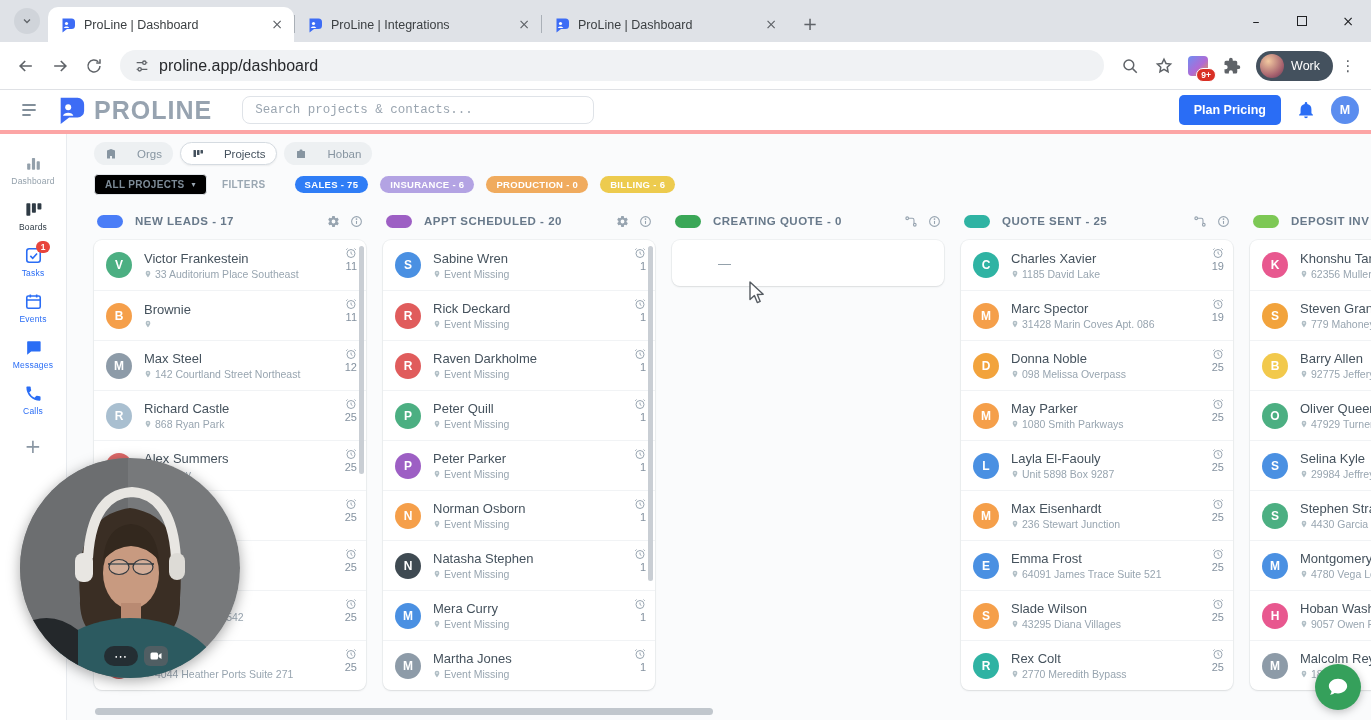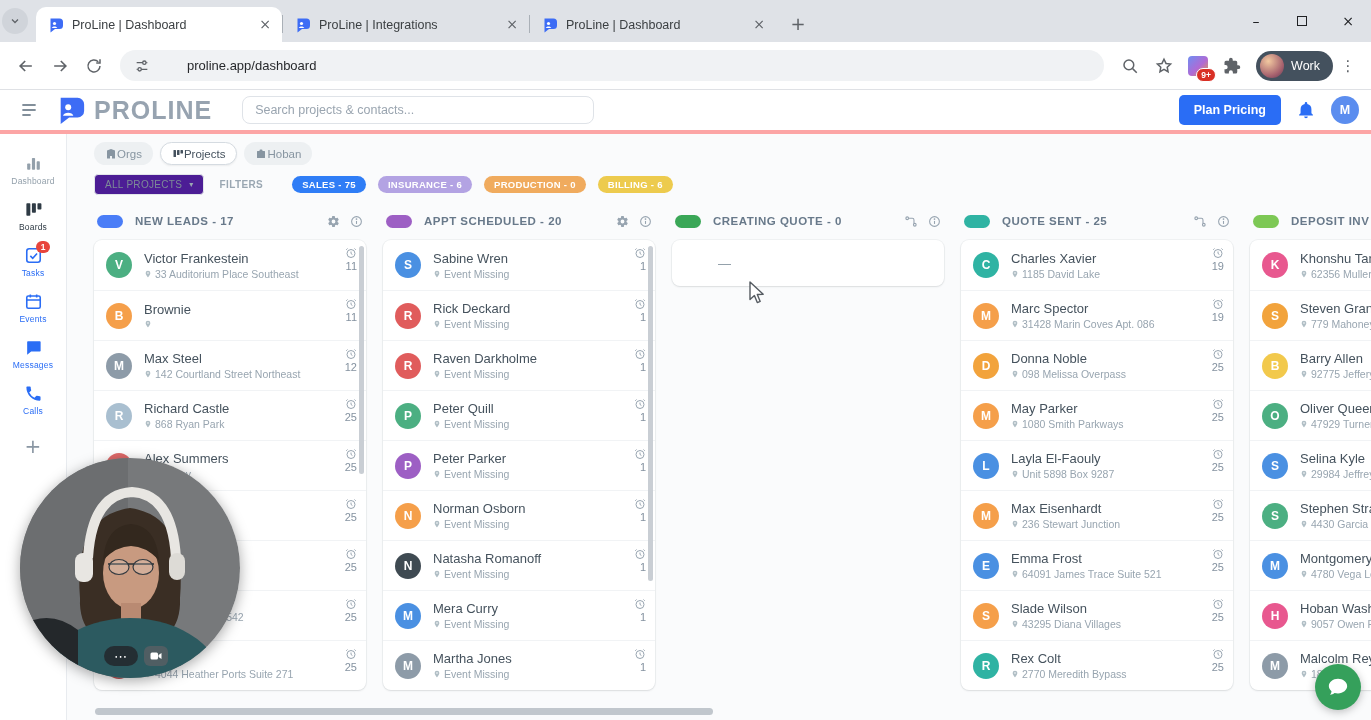--- a/index.html
+++ b/index.html
@@ -1,76 +1,76 @@
 <!DOCTYPE html>
 <html><head>
 <meta charset="utf-8">
 <style>
   * { margin:0; padding:0; box-sizing:border-box; }
   html,body { width:1371px; height:720px; overflow:hidden;
     font-family:"Liberation Sans", sans-serif; background:#fff; position:relative; }
   .glyph { font-family:"DejaVu Sans", sans-serif; }
 
   
-  .tabstrip { height:42px; background:#dfe2e7; display:flex; align-items:flex-end; padding-left:0; position:relative; }
+  .tabstrip { height:42px; background:#dfe2e7; display:flex; align-items:flex-end; padding-left:12px; position:relative; }
   .tab-search { width:26px; height:26px; border-radius:50%; background:#d0d4da; display:flex; align-items:center; justify-content:center; margin:0 8px 8px 2px; }
   .tab { width:246px; height:35px; display:flex; align-items:center; gap:8px; padding:0 8px 0 12px; border-radius:10px 10px 0 0; }
   .tab.active { background:#fff; }
   .tab-divider { width:1px; height:18px; background:#aab0b7; margin-bottom:9px; }
   .favicon { width:16px; height:16px; flex:none; display:flex; }
   .tab-title { flex:1; font-size:12.5px; color:#3c4043; white-space:nowrap; overflow:hidden; }
   .tab-close { width:18px; height:18px; border-radius:50%; text-align:center; line-height:17px; font-size:14px; color:#5f6368; flex:none; }
   .newtab { width:28px; height:28px; margin:0 0 5px 8px; border-radius:50%; font-size:18px; color:#5f6368; display:flex; align-items:center; justify-content:center; }
   .win-controls { position:absolute; right:0; top:0; height:42px; display:flex; }
   .win-btn { width:46px; height:100%; display:flex; align-items:center; justify-content:center; font-size:14px; color:#202124; }
   .win-box { width:10px; height:10px; border:1.5px solid #202124; display:inline-block; }
 
   .toolbar { height:48px; background:#fff; border-bottom:1px solid #dfe1e5; display:flex; align-items:center; padding:0 10px; gap:2px; }
   .nav-ic { width:32px; height:32px; border-radius:50%; display:flex; align-items:center; justify-content:center; flex:none; }
   .omnibox { flex:1; height:31px; background:#f0f2f4; border-radius:16px; display:flex; align-items:center; gap:9px; padding:0 14px; margin:0 8px; }
-  .url { font-size:13px; color:#27292c;margin-left:28px; }
+  .url { font-size:16px; color:#27292c; }
   .ext-wrap { position:relative; width:32px; height:32px; display:flex; align-items:center; justify-content:center; }
   .ext-icon { width:20px; height:20px; border-radius:4px; background:linear-gradient(135deg,#6f8ef2,#b06ad4 55%,#e9a23b); }
   .ext-badge { position:absolute; right:-2px; bottom:0; background:#d93025; color:#fff; font-size:8.5px; font-weight:bold; border-radius:7px; padding:1px 4px; border:1px solid #fff; }
   .profile-chip { height:30px; border-radius:15px; background:#44515e; display:flex; align-items:center; gap:7px; padding:3px 13px 3px 4px; margin-left:6px; }
   .profile-avatar { width:24px; height:24px; border-radius:50%; background:radial-gradient(circle at 35% 30%, #f2c9a0, #a5606d 65%, #5d3a54); }
   .profile-label { color:#fff; font-size:12.5px; }
   .kebab { width:26px; height:32px; display:flex; align-items:center; justify-content:center; color:#5f6368; font-size:15px; }
 
   
   .app { position:absolute; top:90px; left:0; right:0; bottom:0; background:#fff; }
   .app-top { height:44px; background:#fff; border-bottom:4px solid #fca5a5; display:flex; align-items:center; padding:0 12px; gap:10px; }
   .hamburger { width:34px; height:34px; display:flex; align-items:center; justify-content:center; }
   .logo { display:flex; align-items:center; gap:8px; }
   .logo-text { font-size:25px; font-weight:600; color:#97a3b0; letter-spacing:1px; }
-  .app-search { width:352px; height:28px; border:1px solid #dfe3e8; border-radius:8px; padding:0 12px; font-size:12.5px; color:#a16207; margin-left:20px; outline:none; font-family:Liberation Sans, sans-serif; }
+  .app-search { width:352px; height:28px; border:1px solid #dfe3e8; border-radius:8px; padding:0 12px; font-size:12.5px; color:#a16207; margin-left:20px; outline:none; font-family:Liberation Mono, monospace; }
   .app-search::placeholder { color:#9aa5b0; }
   .top-spacer { flex:1; }
   .plan-btn { background:#2a6df5; color:#fff; border:none; font-size:12.5px; font-weight:600; padding:8px 15px; border-radius:5px; font-family:inherit; }
   .bell { width:30px; height:30px; display:flex; align-items:center; justify-content:center; }
   .user-avatar { width:28px; height:28px; border-radius:50%; background:#5b8def; color:#fff; font-size:12.5px; font-weight:bold; display:flex; align-items:center; justify-content:center; }
 
   .app-body { display:flex; height:calc(100% - 44px); }
   .sidebar { width:67px; background:#fff; border-right:1px solid #e8ebef; display:flex; flex-direction:column; align-items:center; padding-top:20px; gap:14px; flex:none; }
   .side-item { width:100%; display:flex; flex-direction:column; align-items:center; gap:3px; position:relative; color:#2a6df5; }
   .side-item.active { color:#2f3b45; }
   .side-item.muted { color:#93a0ab; }
   .side-icon { width:19px; height:19px; display:flex; }
   .side-label { font-size:8.5px; letter-spacing:.2px; }
   .side-badge { position:absolute; top:-5px; right:16px; background:#e8453c; color:#fff; font-size:8.5px; font-weight:bold; border-radius:8px; padding:1px 4.5px; }
   .side-plus { color:#8a97a3; font-size:20px; margin-top:4px; }
 
   .main { flex:1; background:#fafbfc; padding:8px 0 0 27px; overflow:hidden; position:relative; }
   .view-tabs { display:flex; gap:7px; margin-bottom:9px; }
-  .chip { height:23px; border-radius:12px; background:#edf0f2; color:#8795a1; font-size:11.5px; display:flex; align-items:center; gap:0; padding:0 11px; }
+  .chip { height:23px; border-radius:12px; background:#edf0f2; color:#8795a1; font-size:11.5px; display:flex; align-items:center; gap:20px; padding:0 11px; }
   .chip.active { background:#fff; border:1px solid #d5dbe1; color:#45525e; box-shadow:0 1px 2px rgba(0,0,0,.06); }
   .chip-icon { width:12px; height:12px; display:flex; }
 
   .filter-row { display:flex; align-items:center; gap:15px; margin-bottom:15px; }
-  .proj-filter { border:1px solid #e2e6ea; border-radius:4px; padding:4px 10px; font-size:10px; font-weight:normal; color:#7d8b97; letter-spacing:.3px; display:flex; align-items:center; gap:7px; background:#4c1d95; }
+  .proj-filter { border:1px solid #e2e6ea; border-radius:4px; padding:4px 10px; font-size:10px; font-weight:bold; color:#7d8b97; letter-spacing:.3px; display:flex; align-items:center; gap:7px; background:#000000; }
   .caret { font-size:8px; color:#9aa7b2; }
   .filters-label { font-size:10px; font-weight:bold; color:#9aa7b2; letter-spacing:.4px; }
   .fbadge { height:17px; border-radius:9px; color:#fff; font-size:9.5px; font-weight:bold; display:flex; align-items:center; padding:0 10px; letter-spacing:.3px; }
 
   .board { display:flex; }
   .column { width:272px; margin-right:17px; flex:none; }
   .col-header { display:flex; align-items:center; height:22px; margin-bottom:8px; padding:0 3px; }
   .col-chip { width:26px; height:13px; border-radius:7px; margin-right:12px; flex:none; }
   .col-title { font-size:11.5px; font-weight:bold; color:#68798a; letter-spacing:.5px; flex:1; white-space:nowrap; overflow:hidden; }
   .col-icons { display:flex; gap:10px; align-items:center; }
@@ -738,21 +738,21 @@
                       <path d="M12 9v4l2.8 2"></path>
                       <path d="M5 3L2.5 5.5M19 3l2.5 2.5"></path>
                     </svg>
                   </span>
       <span class="card-count">1</span>
     </div>
   </div>
               <div class="card">
     <span class="avatar" style="background: rgb(63, 74, 82);">N</span>
     <div class="card-main">
-      <div class="card-name">Natasha Romanoff</div>
+      <div class="card-name">Natasha Stephen</div>
       <div class="card-sub">
         <span class="pin">
                       <svg width="8" height="10" viewBox="0 0 24 24" fill="#b0bec5">
                         <path d="M12 2a7 7 0 0 0-7 7c0 5.2 7 13 7 13s7-7.8 7-13a7 7 0 0 0-7-7zm0 9.5a2.5 2.5 0 1 1 0-5 2.5 2.5 0 0 1 0 5z"></path>
                       </svg>
                     </span>
         <span class="sub-text">Event Missing</span>
       </div>
     </div>
     <div class="card-right">

